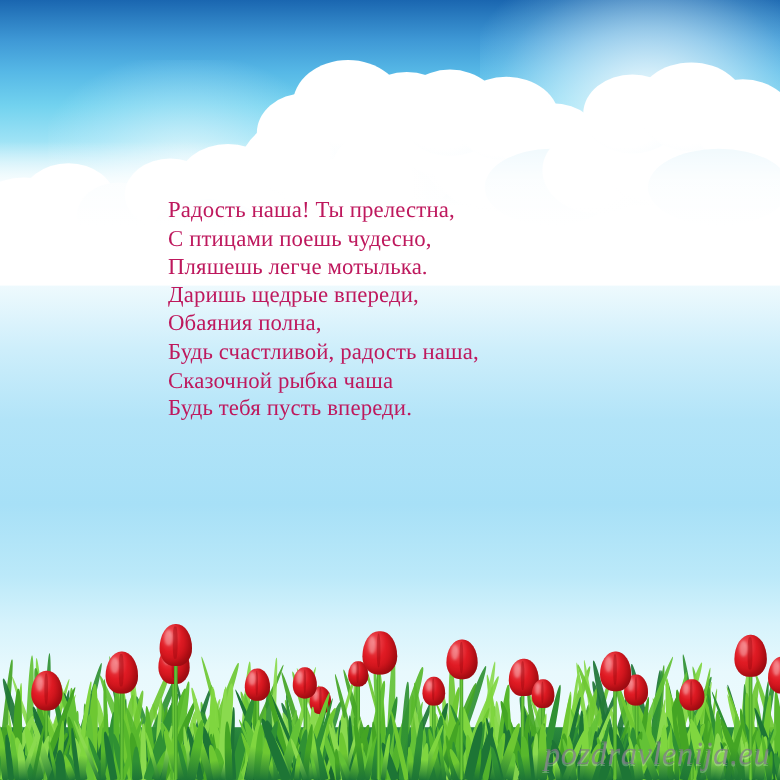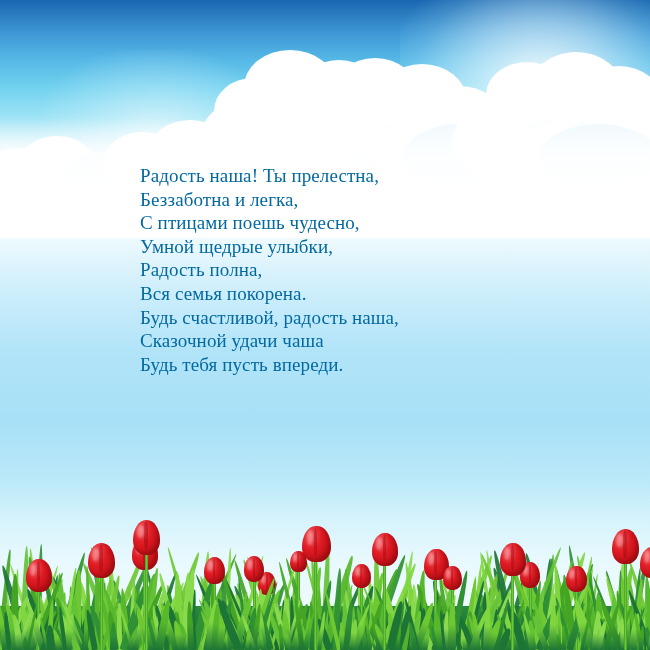--- a/index.html
+++ b/index.html
@@ -159,21 +159,21 @@
     position: absolute;
     left: 140px;
     top: 164px;
     width: 380px;
     z-index: 6;
   }
   .poem .line {
     font-family: "Liberation Serif", serif;
     font-size: 19px;
     line-height: 23.6px;
-    color: #0369a1;
+    color: #be185d;
     white-space: pre;
     letter-spacing: 0.1px;
   }
 
   
   .watermark {
     position: absolute;
     right: 8px;
     bottom: 6px;
     z-index: 8;
@@ -228,27 +228,26 @@
     <div class="puff soft" style="left:530px; top:52px;  width:92px;  height:74px;"></div>
     <div class="puff soft" style="left:576px; top:66px;  width:86px;  height:70px;"></div>
     <div class="puff soft" style="left:600px; top:94px;  width:80px;  height:66px;"></div>
     <div class="puff dim" style="left:540px; top:124px; width:118px; height:64px;"></div>
 
     <div class="cloud-base"></div>
   </div>
 
   <div class="poem">
     <div class="line">Радость наша! Ты прелестна,</div>
-    <div class="line">Беззаботна и легка,</div>
     <div class="line">С птицами поешь чудесно,</div>
-    <div class="line">Умной щедрые улыбки,</div>
-    <div class="line">Радость полна,</div>
-    <div class="line">Вся семья покорена.</div>
+    <div class="line">Пляшешь легче мотылька.</div>
+    <div class="line">Даришь щедрые впереди,</div>
+    <div class="line">Обаяния полна,</div>
     <div class="line">Будь счастливой, радость наша,</div>
-    <div class="line">Сказочной удачи чаша</div>
+    <div class="line">Сказочной рыбка чаша</div>
     <div class="line">Будь тебя пусть впереди.</div>
   </div>
 
   <div class="meadow">
     <div class="soil"></div>
     <div id="grass-blades">
         <div class="blade" style="left: 456.053px; width: 7.26173px; height: 100.006px; transform: rotate(18.75deg); background: linear-gradient(to top, rgb(110, 200, 50) 0%, rgb(110, 200, 50) 55%, rgb(110, 200, 50) 100%); opacity: 0.92; z-index: 1;"></div>
         <div class="blade" style="left: 115.765px; width: 5.35459px; height: 94.8175px; transform: rotate(-5.34deg); background: linear-gradient(to top, rgb(138, 218, 78) 0%, rgb(138, 218, 78) 55%, rgb(138, 218, 78) 100%); opacity: 0.92; z-index: 1;"></div>
         <div class="blade" style="left: 374.913px; width: 6.76163px; height: 97.283px; transform: rotate(-1.45deg); background: linear-gradient(to top, rgb(110, 200, 50) 0%, rgb(110, 200, 50) 55%, rgb(110, 200, 50) 100%); opacity: 0.92; z-index: 1;"></div>
         <div class="blade" style="left: -3.05923px; width: 4.52595px; height: 100.831px; transform: rotate(6.01deg); background: linear-gradient(to top, rgb(68, 165, 36) 0%, rgb(68, 165, 36) 55%, rgb(68, 165, 36) 100%); opacity: 0.92; z-index: 1;"></div>
@@ -797,14 +796,15 @@
         <div class="stem" style="left: 623.55px; bottom: 0px; height: 92px; z-index: 3;"></div>
         <div class="tulip" style="left: 612px; bottom: 86px; width: 27.3px; height: 34.65px; z-index: 3;"></div>
         <div class="tulip" style="left: 640px; bottom: 72px; width: 24.7px; height: 31.35px; z-index: 2;"></div>
         <div class="stem" style="left: 213.02px; bottom: 0px; height: 72px; z-index: 2;"></div>
         <div class="tulip" style="left: 204px; bottom: 66px; width: 21.32px; height: 27.06px; z-index: 2;"></div>
         <div class="stem" style="left: 360.14px; bottom: 0px; height: 68px; z-index: 2;"></div>
         <div class="tulip" style="left: 352px; bottom: 62px; width: 19.24px; height: 24.42px; z-index: 2;"></div>
       </div>
   </div>
 
+  <div class="watermark">pozdravlenija.eu</div>
 
 </div>
 
 </body></html>

